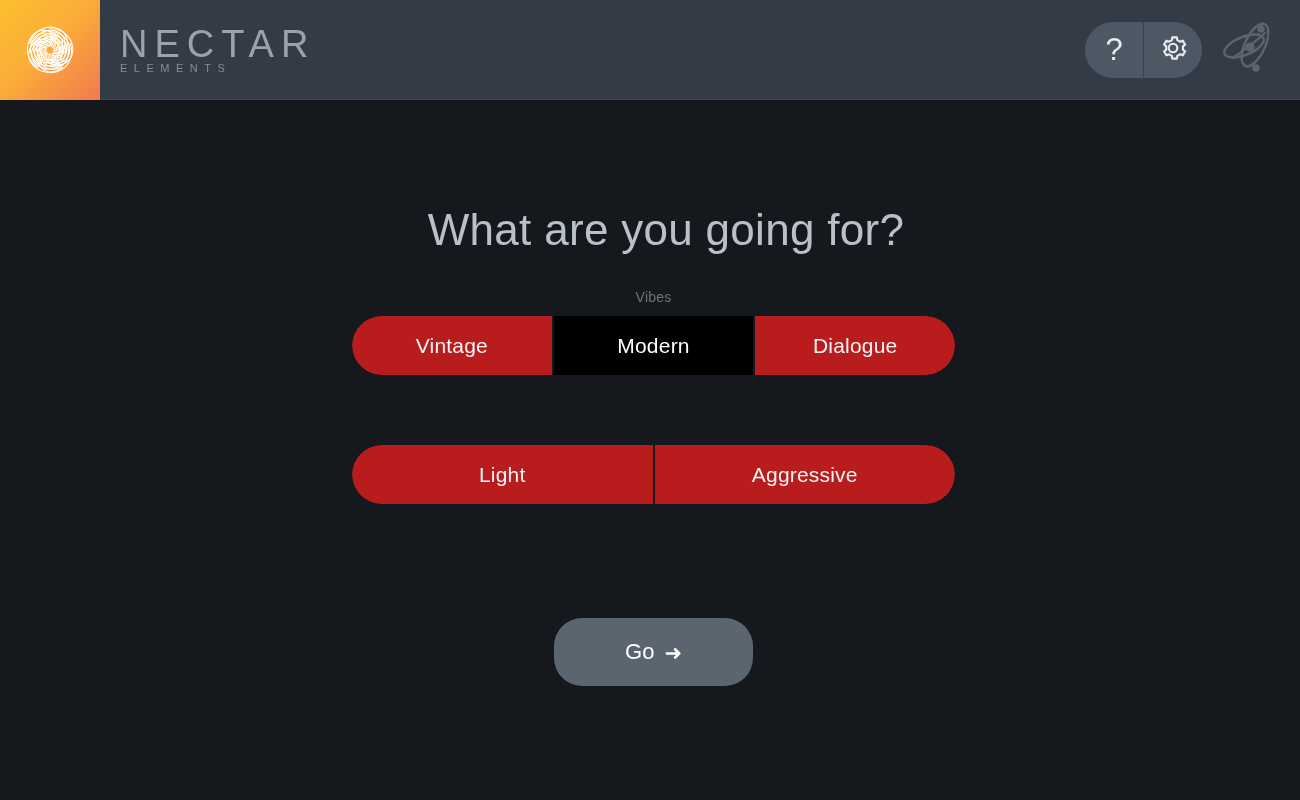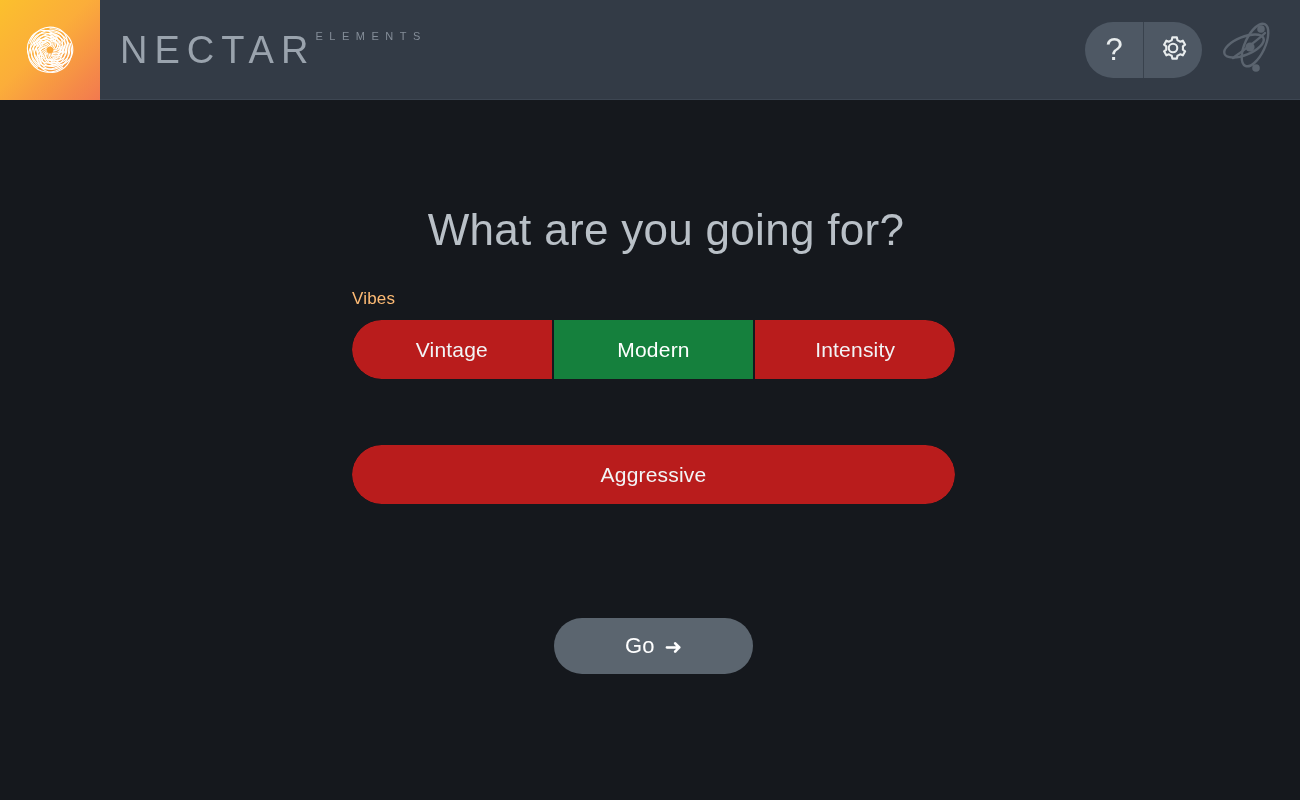--- a/index.html
+++ b/index.html
@@ -34,21 +34,21 @@
     background: linear-gradient(135deg, #fbc02d 0%, #fbad3a 45%, #f2794f 100%);
     display: flex;
     align-items: center;
     justify-content: center;
   }
   .logo-tile svg { display: block; }
 
   .brand {
     margin-left: 20px;
     display: flex;
-    flex-direction: row;
+    flex-direction: column;
     justify-content: center;
   }
   .brand-title {
     font-size: 38px;
     letter-spacing: 7px;
     color: #9aa3ad;
     line-height: 1;
     font-weight: 400;
   }
   .brand-sub {
@@ -113,23 +113,23 @@
     font-weight: 400;
     letter-spacing: 0.3px;
   }
 
   .group {
     position: absolute;
     left: 352px;
     width: 603px;
   }
   .group-label {
-    text-align: left;
-    font-size: 17px;
-    color: #fdba74;
+    text-align: center;
+    font-size: 14px;
+    color: #737373;
     margin-bottom: 11px;
     letter-spacing: 0.2px;
   }
   .segmented {
     display: flex;
     height: 59px;
     border-radius: 30px;
     overflow: hidden;
     background: #15181d;
   }
@@ -139,41 +139,41 @@
     align-items: center;
     justify-content: center;
     background: #b91c1c;
     color: #f2f4f6;
     font-size: 21px;
     cursor: pointer;
     letter-spacing: 0.2px;
   }
   .seg + .seg { margin-left: 2px; }
   .seg.selected {
-    background: #15803d;
+    background: #000000;
     color: #ffffff;
   }
   .seg:first-child {
     border-top-left-radius: 30px;
     border-bottom-left-radius: 30px;
   }
   .seg:last-child {
     border-top-right-radius: 30px;
     border-bottom-right-radius: 30px;
   }
 
   #group-vibes { top: 188px; }
   #group-intensity { top: 344px; }
 
   .go-button {
     position: absolute;
     left: 554px;
     top: 517px;
     width: 199px;
-    height: 56px;
+    height: 68px;
     border-radius: 28px;
     background: #5b656f;
     color: #ffffff;
     font-size: 22px;
     display: flex;
     align-items: center;
     justify-content: center;
     gap: 10px;
     cursor: pointer;
     border: none;
@@ -275,26 +275,27 @@
 
 <div class="main">
 
   <div class="page-title">What are you going for?</div>
 
   <div class="group" id="group-vibes">
     <div class="group-label">Vibes</div>
     <div class="segmented">
       <div class="seg">Vintage</div>
       <div class="seg selected">Modern</div>
-      <div class="seg">Intensity</div>
+      <div class="seg">Dialogue</div>
     </div>
   </div>
 
   <div class="group" id="group-intensity">
     <div class="segmented">
+      <div class="seg">Light</div>
       <div class="seg">Aggressive</div>
     </div>
   </div>
 
   <button class="go-button">
     <span>Go</span>
     <span class="go-arrow">➜</span>
   </button>
 
 </div>

